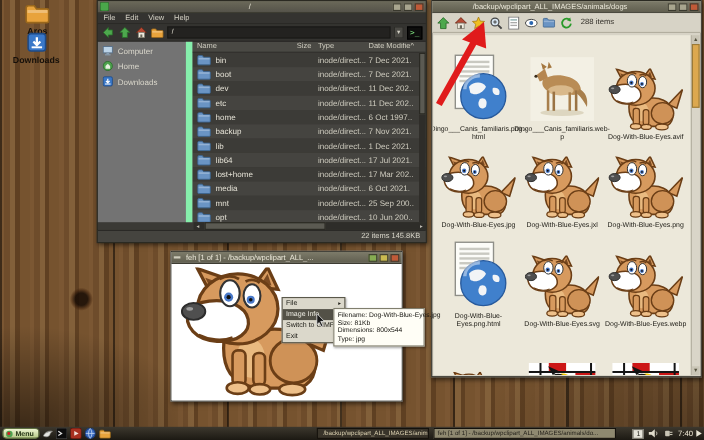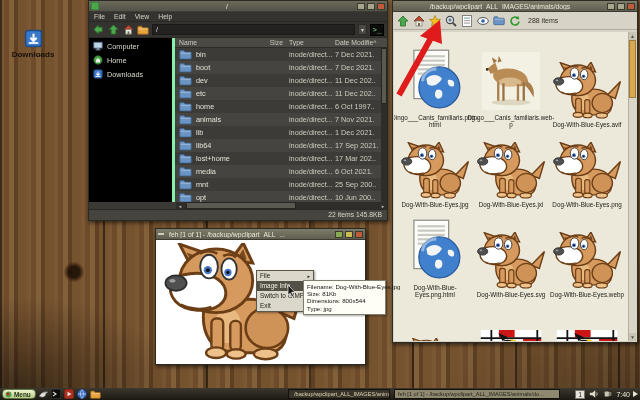--- a/index.html
+++ b/index.html
@@ -27,21 +27,21 @@
   
   .dfm{left:88px;top:0;width:300px;height:221px;background:#3a3935;}
   .dfm .menubar{height:10px;background:#343330;display:flex;gap:9px;align-items:center;padding:0 5px;
         font-size:6.8px;color:#d6d3c6;border-bottom:1px solid #2a2926;}
   .dfm .toolbar{height:16px;background:#343330;display:flex;align-items:center;gap:3px;padding:0 3px;border-bottom:1px solid #2a2926;}
   .tb-ic{width:12px;height:12px;display:flex;align-items:center;justify-content:center;}
   .dfm .path{flex:1;height:11px;background:#232220;border:1px solid #191916;color:#e0ddd0;font-size:7px;padding:0 3px;}
   .dfm .drop{width:9px;height:11px;background:#4a4944;color:#cfccc0;font-size:6px;line-height:10px;text-align:center;border:1px solid #2a2a26;}
   .dfm .term{width:14px;height:12px;background:#0d0d0c;border:1px solid #000;color:#7ee07e;font-size:7px;line-height:11px;text-align:center;font-family:"DejaVu Sans Mono",monospace;}
   .dfm .body{position:absolute;top:37px;left:0;right:0;bottom:18px;display:flex;}
-  .sidebar{width:86px;background:#000000;border-right:3px solid #86efac;padding-top:1px;}
+  .sidebar{width:86px;background:#737373;border-right:6px solid #86efac;padding-top:1px;}
   .sbitem{height:14px;display:flex;align-items:center;gap:4px;padding:0 4px;font-size:7.3px;color:#dbd8cc;}
   .flist{flex:1;position:relative;overflow:hidden;}
   .fhead{height:10px;background:#4a4944;border-bottom:1px solid #2d2c28;display:flex;align-items:center;font-size:6.8px;color:#ccc9bd;}
   .frow{height:13px;display:flex;align-items:center;font-size:7.3px;color:#e6e3d7;}
   .frow:nth-child(odd){background:#454440}.frow:nth-child(even){background:#3c3b37}
   .c-name{width:72px;display:flex;align-items:center;gap:4px;padding-left:4px;overflow:hidden;white-space:nowrap;}
   .c-size{width:42px;text-align:right;padding-right:6px;}
   .c-type{width:46px;color:#cfccbf;overflow:hidden;white-space:nowrap;}
   .c-date{flex:1;color:#cfccbf;overflow:hidden;white-space:nowrap;}
   .vscroll{position:absolute;right:0;top:10px;bottom:0;width:6px;background:#2e2d29;}
@@ -249,20 +249,28 @@
         <path d="M9 4 C10 5 10 7 9 8" fill="none" stroke="#e0dccc" stroke-width="1"></path>
       </symbol>
       <symbol id="sym-plug" viewBox="0 0 12 12">
         <rect x="2" y="3" width="5" height="6" rx="1" fill="#c8c4b4"></rect>
         <rect x="7" y="4.2" width="3" height="1.2" fill="#c8c4b4"></rect>
         <rect x="7" y="6.6" width="3" height="1.2" fill="#c8c4b4"></rect>
       </symbol>
     </defs>
   </svg>
 
+  <div class="dicon" style="left:8px;top:3px;width:52px">
+    <span class="ig">
+        <svg width="24" height="19">
+          <use href="#sym-folder-or"></use>
+        </svg>
+      </span>
+    <span>Aros</span>
+  </div>
   <div class="dicon" style="left:2px;top:29px;width:62px">
     <span class="ig">
         <svg width="19" height="19">
           <use href="#sym-downloads"></use>
         </svg>
       </span>
     <span>Downloads</span>
   </div>
 
   <div class="win dfm">
@@ -387,21 +395,21 @@
             </span>
             <span class="c-size"></span>
             <span class="c-type">inode/direct...</span>
             <span class="c-date">6 Oct 1997..</span>
           </div>
         <div class="frow">
             <span class="c-name">
               <svg width="13" height="11">
                 <use href="#sym-folder"></use>
               </svg>
-              <span>animals</span>
+              <span>backup</span>
             </span>
             <span class="c-size"></span>
             <span class="c-type">inode/direct...</span>
             <span class="c-date">7 Nov 2021.</span>
           </div>
         <div class="frow">
             <span class="c-name">
               <svg width="13" height="11">
                 <use href="#sym-folder"></use>
               </svg>
@@ -413,21 +421,21 @@
           </div>
         <div class="frow">
             <span class="c-name">
               <svg width="13" height="11">
                 <use href="#sym-folder"></use>
               </svg>
               <span>lib64</span>
             </span>
             <span class="c-size"></span>
             <span class="c-type">inode/direct...</span>
-            <span class="c-date">17 Sep 2021.</span>
+            <span class="c-date">17 Jul 2021.</span>
           </div>
         <div class="frow">
             <span class="c-name">
               <svg width="13" height="11">
                 <use href="#sym-folder"></use>
               </svg>
               <span>lost+home</span>
             </span>
             <span class="c-size"></span>
             <span class="c-type">inode/direct...</span>

